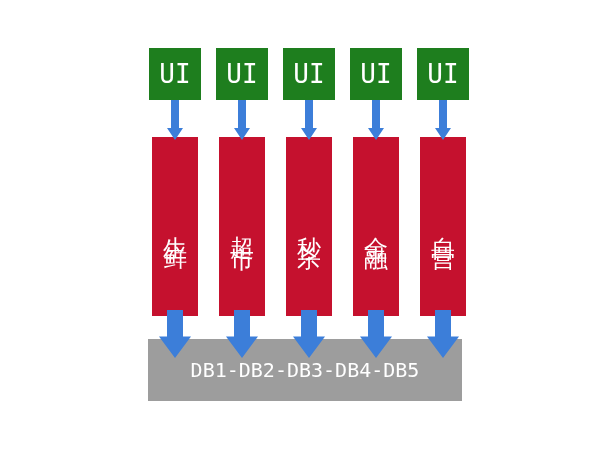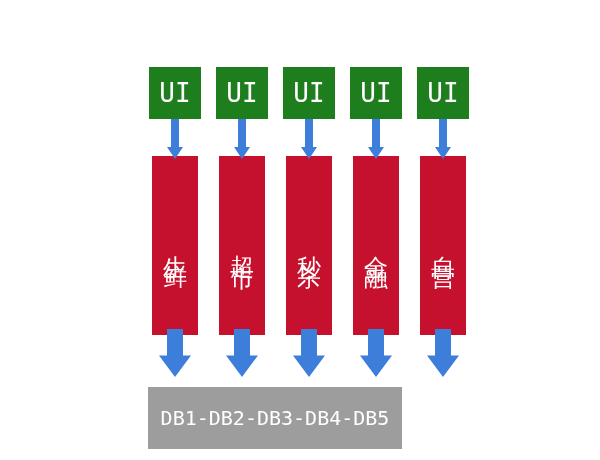--- a/index.html
+++ b/index.html
@@ -8,21 +8,21 @@
       background: #ffffff;
     }
     .canvas {
       position: relative;
       width: 600px;
       height: 460px;
       background: #ffffff;
       overflow: hidden;
       font-family: "DejaVu Sans Mono", "Liberation Mono", monospace;
     }
-    .abs { position: absolute; margin-top: 19px; }
+    .abs { position: absolute; }
 
     .ui-box {
       width: 52px;
       height: 52px;
       background: var(--ui-green, #1e7e1e);
       display: flex;
       align-items: center;
       justify-content: center;
       color: var(--text-white, #ffffff);
       font-size: 26px;
@@ -58,22 +58,22 @@
     .big-arrow {
       width: 32px;
       height: 48px;
       background: var(--arrow-blue, #3c7ed9);
       clip-path: polygon(25% 0, 75% 0, 75% 55%, 100% 55%, 50% 100%, 0 55%, 25% 55%);
       z-index: 3;
     }
 
     .db-box {
       left: 148px;
-      top: 368px;
-      width: 254px;
+      top: 339px;
+      width: 314px;
       height: 62px;
       background: var(--db-gray, #9d9d9d);
       display: flex;
       align-items: center;
       justify-content: center;
       color: var(--text-white, #ffffff);
       font-size: 20px;
       z-index: 2;
     }
   </style>

